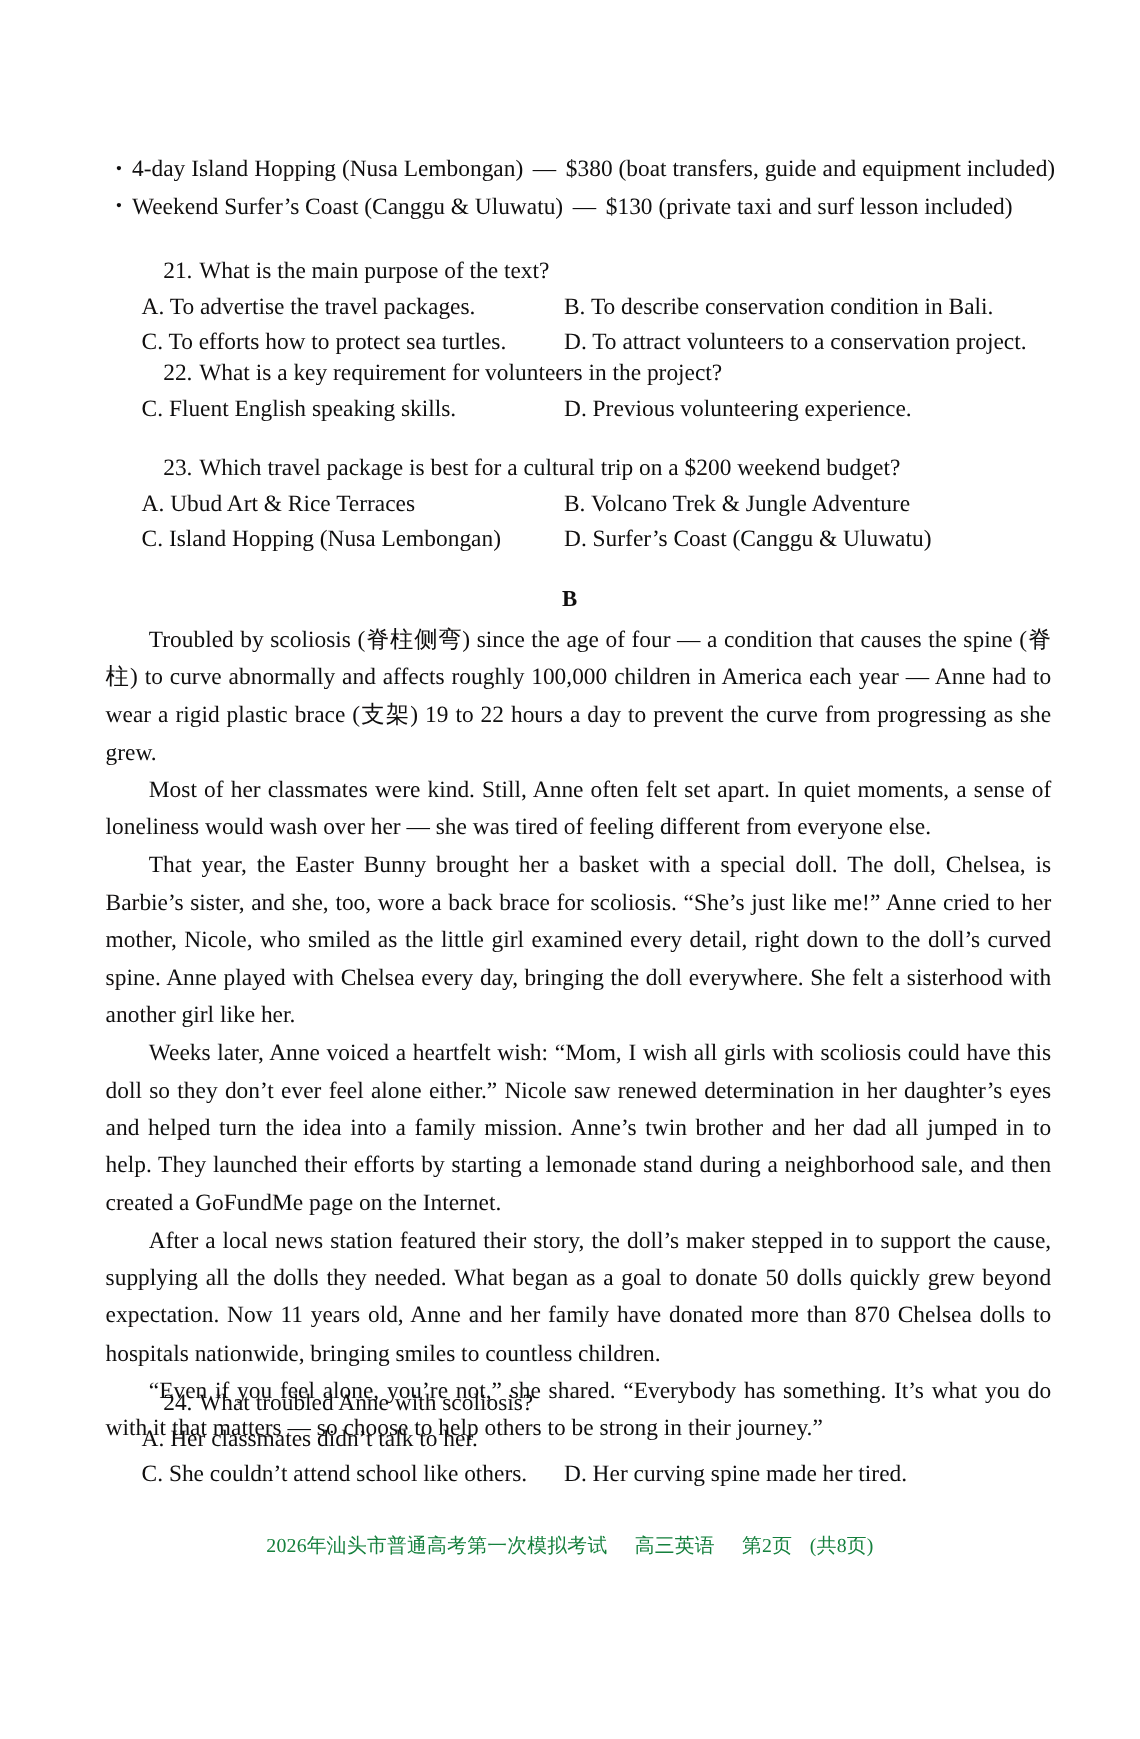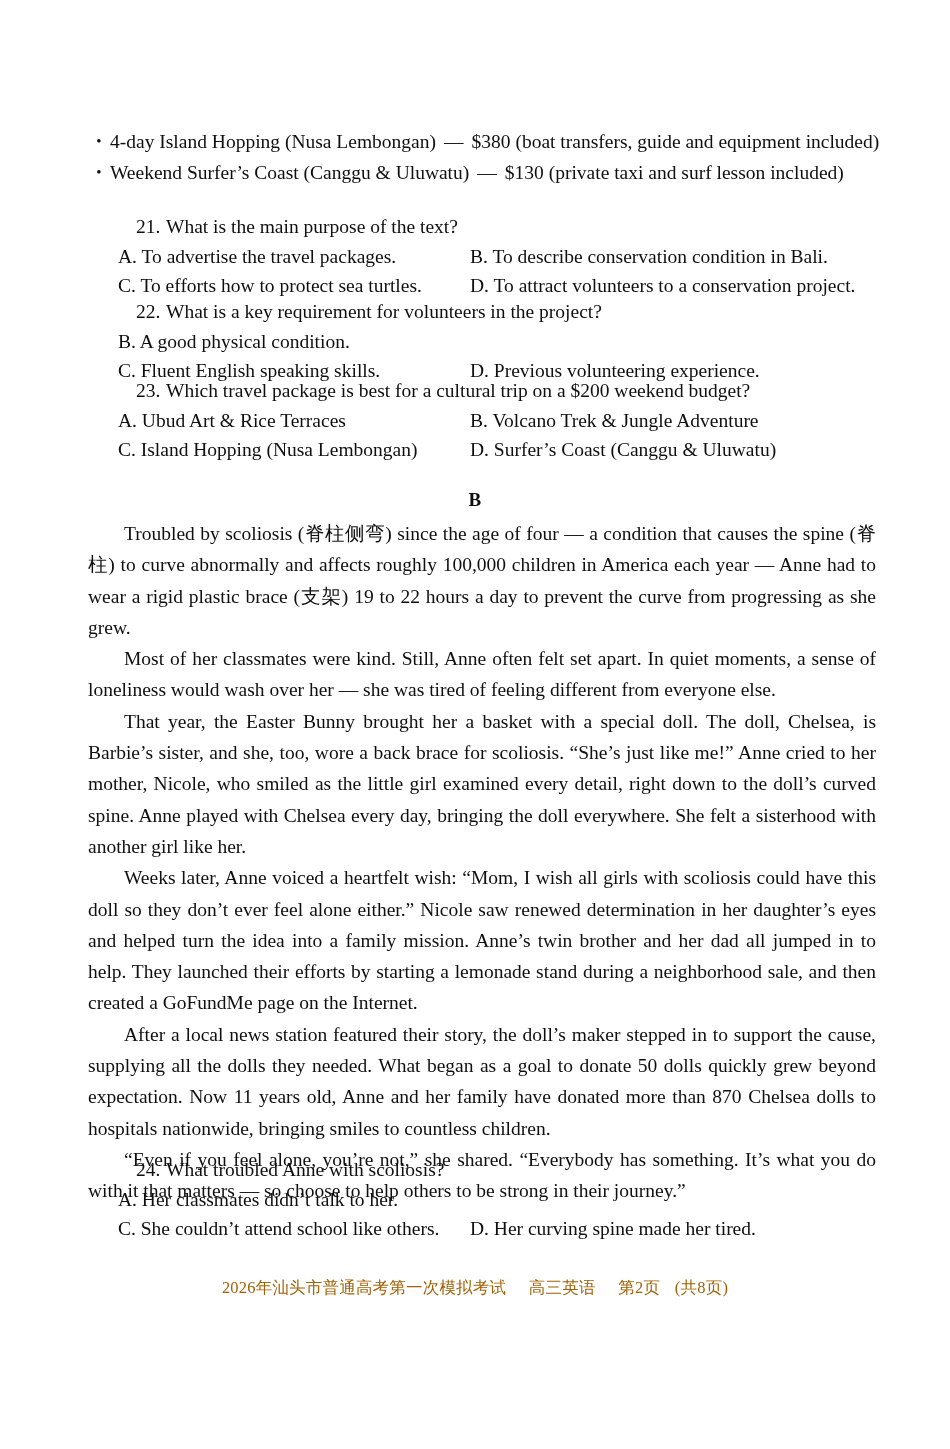--- a/index.html
+++ b/index.html
@@ -104,21 +104,21 @@
 
   
   .footer {
     position: absolute;
     left: 0;
     width: 950px;
     top: 1277px;
     text-align: center;
     font-size: 16.5px;
     letter-spacing: 0.2px;
-    color: #a16207;
+    color: #15803d;
   }
   .footer .seg { display: inline-block; }
   .footer .gap { display: inline-block; width: 14px; }
 </style>
 </head>
 <body>
 
 <div class="page">
 
   <div class="bullet-list">
@@ -149,21 +149,20 @@
       <span class="opt-right">D. To attract volunteers to a conservation project.</span>
     </div>
   </div>
 
   <div class="qblock" style="left:88px; top:297px;">
     <div class="qline">
       <span class="qnum">22.</span>
       <span class="qtext">What is a key requirement for volunteers in the project?</span>
     </div>
     <div class="optrow">
-      <span class="opt-right">B. A good physical condition.</span>
     </div>
     <div class="optrow">
       <span class="opt-left">C. Fluent English speaking skills.</span>
       <span class="opt-right">D. Previous volunteering experience.</span>
     </div>
   </div>
 
   <div class="qblock" style="left:88px; top:376px;">
     <div class="qline">
       <span class="qnum">23.</span>

